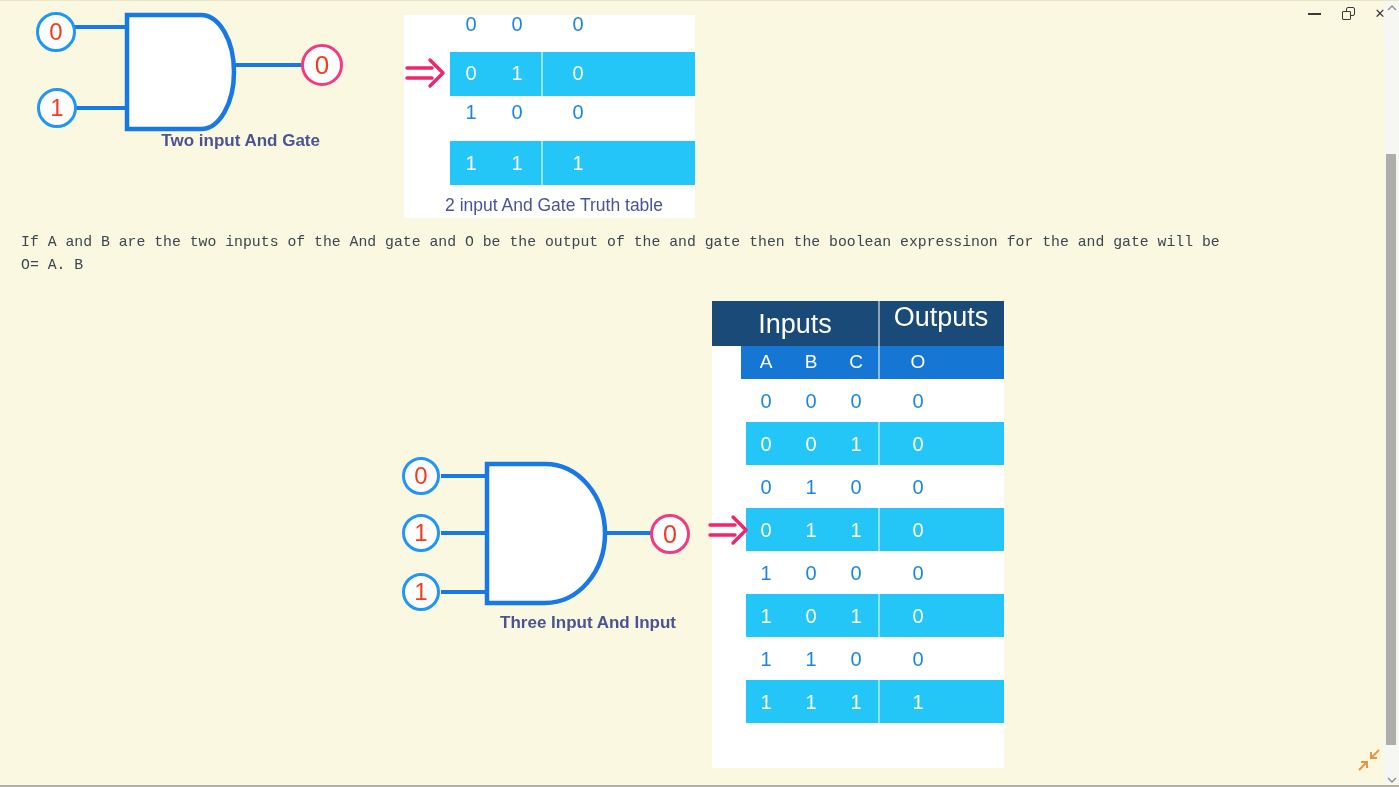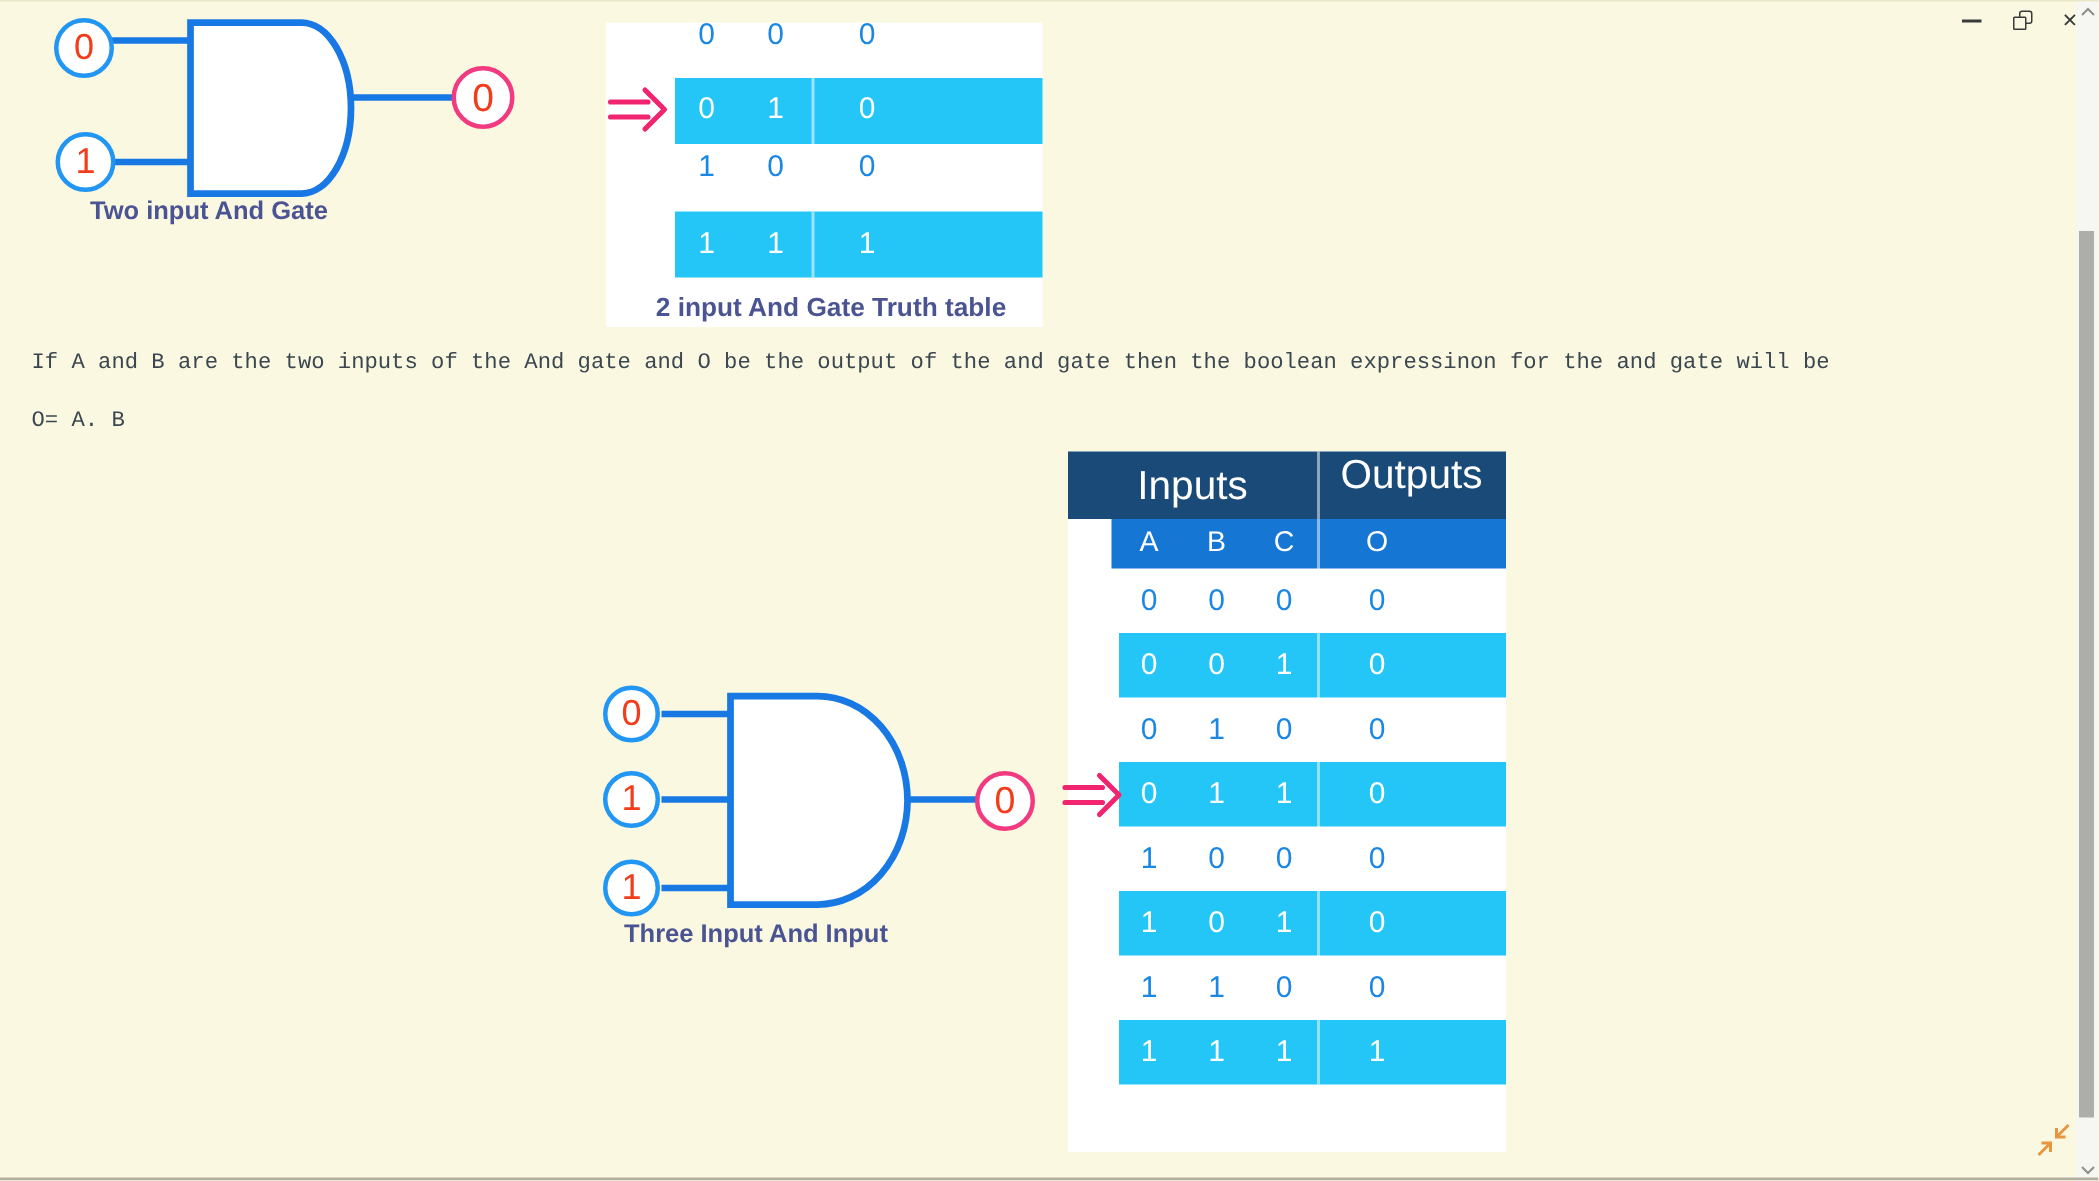--- a/index.html
+++ b/index.html
@@ -26,28 +26,28 @@
   .scroll-thumb{position:absolute;left:2px;width:10px;background:var(--scroll-thumb);}
   .scroll-btn{position:absolute;left:0;width:15px;height:14px;display:flex;align-items:center;justify-content:center;}
   
   svg{position:absolute;overflow:visible;}
   .node{position:absolute;border-radius:50%;background:#fff;display:flex;align-items:center;justify-content:center;
         color:var(--digit-red);font-size:24px;}
   .node.in{width:40px;height:40px;border:3.5px solid var(--circle-blue);}
   .node.in3{width:38px;height:38px;border:3.5px solid var(--circle-blue);}
   .node.out{width:42px;height:42px;border:3.5px solid var(--pink-circle);font-size:26px;}
   .node.out3{width:40px;height:40px;border:3.5px solid var(--pink-circle);font-size:25px;}
-  .diagram-label{position:absolute;width:260px;text-align:left;font-size:17px;font-weight:600;color:var(--caption-indigo);}
+  .diagram-label{position:absolute;width:260px;text-align:right;font-size:17px;font-weight:600;color:var(--caption-indigo);}
   
   .panel{position:absolute;background:#fff;}
   .band{position:absolute;background:var(--cyan);}
   .band-divider{position:absolute;top:0;bottom:0;width:2px;background:rgba(255,255,255,.55);}
   .tc{position:absolute;transform:translate(-50%,-50%);font-size:20px;color:var(--digit-blue);}
   .tc.w{color:#fff;}
-  .tbl-caption{position:absolute;transform:translate(-50%,-50%);white-space:nowrap;font-size:17.5px;font-weight:700;color:var(--caption-indigo);}
+  .tbl-caption{position:absolute;transform:translate(-50%,-50%);white-space:nowrap;font-size:17.5px;font-weight:400;color:var(--caption-indigo);}
   .hdr-dark{position:absolute;left:0;top:0;right:0;height:45px;background:var(--navy);}
   .hdr-text{position:absolute;transform:translate(-50%,-50%);color:#fff;font-size:27px;font-weight:400;white-space:nowrap;}
   .hdr-cols{position:absolute;left:29px;right:0;top:45px;height:33px;background:var(--row-blue);}
   .col-letter{position:absolute;transform:translate(-50%,-50%);color:#fff;font-size:19px;}
   .tbl-vdivider{position:absolute;width:2px;background:rgba(255,255,255,.5);}
   
   .para{position:absolute;font-family:"Liberation Mono","DejaVu Sans Mono",monospace;
         font-size:14.8px;color:var(--body-text);white-space:nowrap;}
   
   .bottom-edge{position:absolute;left:0;right:0;bottom:0;height:2px;background:#b0afa0;}
@@ -97,21 +97,21 @@
 </div>
 <svg style="left:405px;top:56px" width="40" height="32" viewBox="0 0 40 32">
   <g stroke="var(--pink-arrow)" stroke-width="3.4" fill="none" stroke-linecap="round" stroke-linejoin="round">
     <line x1="2" y1="11" x2="27" y2="11"></line>
       <line x1="2" y1="21" x2="27" y2="21"></line>
     <polyline points="25,3 38,16 25,29"></polyline>
   </g>
 </svg>
 
 <div class="para" style="left:21px;top:233px">If A and B are the two inputs of the And gate and O be the output of the and gate then the boolean expressinon for the and gate will be</div>
-<div class="para" style="left:21px;top:272px">O= A. B</div>
+<div class="para" style="left:21px;top:256px">O= A. B</div>
 
 <svg style="left:395px;top:440px" width="310" height="185" viewBox="0 0 310 185">
   <g stroke="var(--gate-blue)" stroke-width="4.2" fill="none">
     <line x1="46" y1="35" x2="94" y2="35"></line>
     <line x1="46" y1="92" x2="94" y2="92"></line>
     <line x1="46" y1="151" x2="94" y2="151"></line>
     <line x1="210" y1="92" x2="257" y2="92"></line>
     <path d="M92,23 H150 A60,69.5 0 0 1 150,162 H92 Z" fill="#fff" stroke-width="4.5"></path>
   </g>
 </svg>

